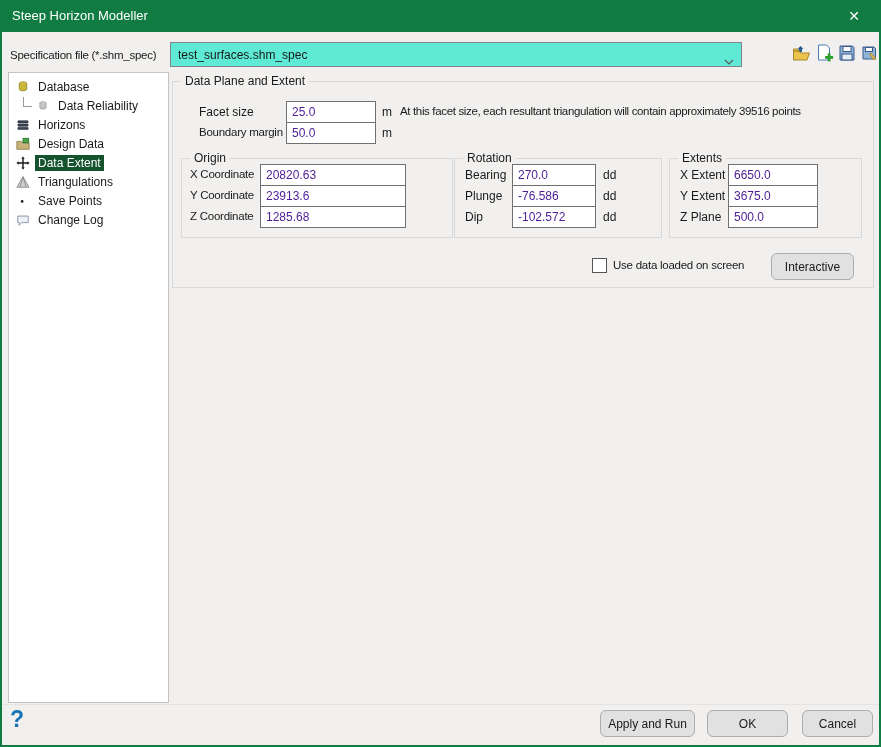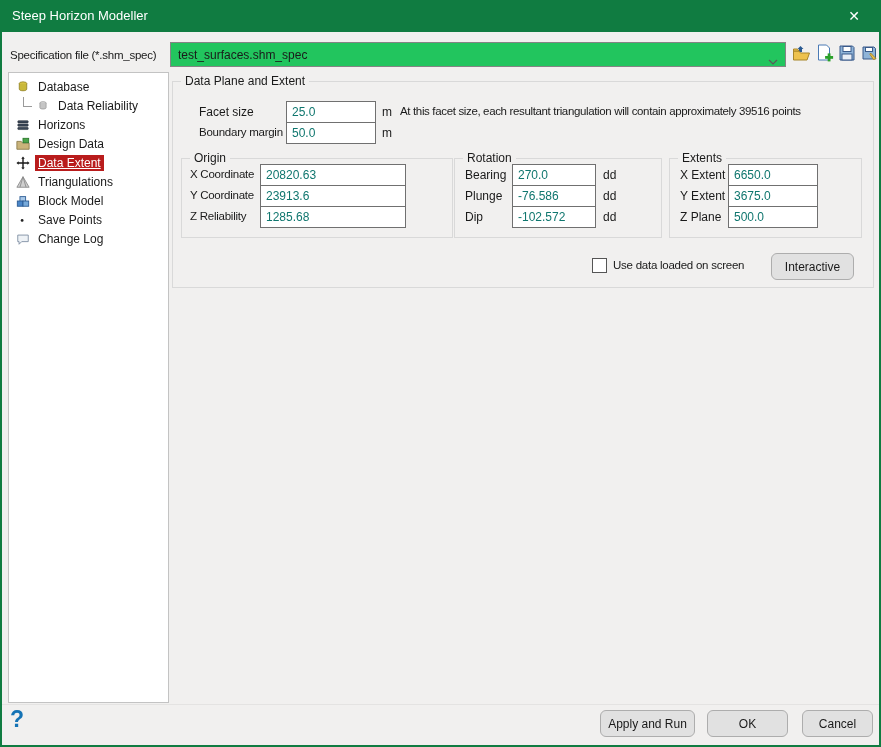--- a/index.html
+++ b/index.html
@@ -22,57 +22,57 @@
   .body {
     position:absolute; left:2px; top:32px; width:877px; height:713px;
     background:#f1f0ef;
   }
   .lbl { color:#1a1a1a; font-size:12px; }
   .compact { font-size:11.5px; letter-spacing:-0.25px; }
 
   
   .spec-label { position:absolute; left:8px; top:17px; white-space:nowrap; }
   .combo {
-    position:absolute; left:168px; top:10px; width:616px; height:25px;
-    background:#22c55e; border:1px solid #848484;
+    position:absolute; left:168px; top:10px; width:572px; height:25px;
+    background:#5eead4; border:1px solid #848484;
   }
   .combo input {
     position:absolute; left:0; top:0; width:590px; height:23px; border:none; outline:none;
     padding:0 0 0 7px; font-family:"Liberation Sans",sans-serif; font-size:12px; color:#1a1a1a; background:transparent;
   }
   .combo .chev { position:absolute; right:7px; top:9px; }
   .toolbar { position:absolute; left:789px; top:12px; display:flex; gap:3px; }
   .tool-btn { width:20px; height:21px; display:flex; align-items:center; justify-content:center; cursor:default; }
 
   
   .tree {
     position:absolute; left:6px; top:40px; width:161px; height:631px;
     background:#fff; border:1px solid #c3c3c3; padding-top:4px; overflow:hidden;
   }
   .tree-item { display:flex; align-items:center; height:19px; padding-left:6px; font-size:12px; color:#1a1a1a; white-space:nowrap; }
   .tree-item .ticon { width:16px; height:16px; display:inline-flex; align-items:center; justify-content:center; margin-right:4px; flex:0 0 16px; }
   .tree-item.child { padding-left:14px; }
   .tree-item .branch { width:9px; height:10px; border-left:1px solid #9a9a9a; border-bottom:1px solid #9a9a9a; margin:-8px 3px 0 0; }
   .tree-item .tlabel { padding:1px 3px;text-align:right; }
-  .tree-item.selected .tlabel { background:#b91c1c; color:#fff;text-decoration:underline; }
+  .tree-item.selected .tlabel { background:#14532d; color:#fff; }
 
   
   .groupbox {
     position:absolute; border:1px solid #d9d9d9; background:transparent;
   }
   .gb-main { left:170px; top:49px; width:702px; height:207px; }
   .gb-title {
     position:absolute; top:-8px; left:8px; background:#f1f0ef; padding:0 4px;
     font-size:12px; color:#1a1a1a; white-space:nowrap;
   }
   .field-row { position:absolute; height:22px; }
   .field-row .flabel { position:absolute; top:4px; white-space:nowrap; }
   .tbox {
     position:absolute; height:22px; background:#fff; border:1px solid #707070;
-    font-family:"Liberation Sans",sans-serif; font-size:12px; color:#0f766e; padding:0 5px; outline:none;
+    font-family:"Liberation Sans",sans-serif; font-size:12px; color:#4c1d95; padding:0 5px; outline:none;
   }
   .unit { position:absolute; top:4px; font-size:12px; color:#1a1a1a; }
   .note { position:absolute; left:227px; top:4px; white-space:nowrap; font-size:11.5px; letter-spacing:-0.35px; color:#1a1a1a; }
 
   .gb-origin   { left:8px;   top:76px; width:272px; height:80px; background:#f1f0ef; }
   .gb-rotation { left:281px; top:76px; width:208px; height:80px; background:#f1f0ef; }
   .gb-extents  { left:496px; top:76px; width:193px; height:80px; background:#f1f0ef; }
 
   .check-row { position:absolute; left:419px; top:173px; height:20px; display:flex; align-items:center; }
   .checkbox { width:15px; height:15px; background:#fff; border:1px solid #555; margin-right:6px; }
@@ -196,30 +196,20 @@
             <svg width="14" height="14" viewBox="0 0 16 16">
               <path d="M8 2L15 14H1z" fill="#cfcfcf" stroke="#8a8a8a"></path>
               <path d="M8 2L11.5 14M8 2L4.5 14" stroke="#8a8a8a" fill="none"></path>
             </svg>
           </span>
         <span class="tlabel">Triangulations</span>
       </div>
       <div class="tree-item">
         <span class="ticon">
             <svg width="14" height="14" viewBox="0 0 16 16">
-              <rect x="4.5" y="3" width="6.5" height="6" fill="#a8c8e8" stroke="#2a5a92"></rect>
-              <rect x="1.5" y="8" width="6.5" height="6" fill="#4a86c8" stroke="#2a5a92"></rect>
-              <rect x="8" y="8" width="6.5" height="6" fill="#77aada" stroke="#2a5a92"></rect>
-            </svg>
-          </span>
-        <span class="tlabel">Block Model</span>
-      </div>
-      <div class="tree-item">
-        <span class="ticon">
-            <svg width="14" height="14" viewBox="0 0 16 16">
               <circle cx="7" cy="8.5" r="1.6" fill="#222"></circle>
             </svg>
           </span>
         <span class="tlabel">Save Points</span>
       </div>
       <div class="tree-item">
         <span class="ticon">
             <svg width="14" height="14" viewBox="0 0 16 16">
               <path d="M2 3.5h12v7.5H6.5L3.5 14v-3H2z" fill="#eef2f6" stroke="#7d8da1"></path>
             </svg>
@@ -247,21 +237,21 @@
         <span class="gb-title" style="background:#f1f0ef;">Origin</span>
         <div class="field-row" style="left:0; top:5px; width:270px;">
           <span class="flabel lbl compact" style="left:8px;">X Coordinate</span>
           <input class="tbox" style="left: 78px; top: 0px; width: 146px;" value="20820.63">
         </div>
         <div class="field-row" style="left:0; top:26px; width:270px;">
           <span class="flabel lbl compact" style="left:8px;">Y Coordinate</span>
           <input class="tbox" style="left: 78px; top: 0px; width: 146px;" value="23913.6">
         </div>
         <div class="field-row" style="left:0; top:47px; width:270px;">
-          <span class="flabel lbl compact" style="left:8px;">Z Reliability</span>
+          <span class="flabel lbl compact" style="left:8px;">Z Coordinate</span>
           <input class="tbox" style="left: 78px; top: 0px; width: 146px;" value="1285.68">
         </div>
       </div>
 
       <div class="groupbox gb-rotation">
         <span class="gb-title" style="background:#f1f0ef;">Rotation</span>
         <div class="field-row" style="left:0; top:5px; width:206px;">
           <span class="flabel lbl" style="left:10px;">Bearing</span>
           <input class="tbox" style="left: 57px; top: 0px; width: 84px;" value="270.0">
           <span class="unit" style="left:148px;">dd</span>

